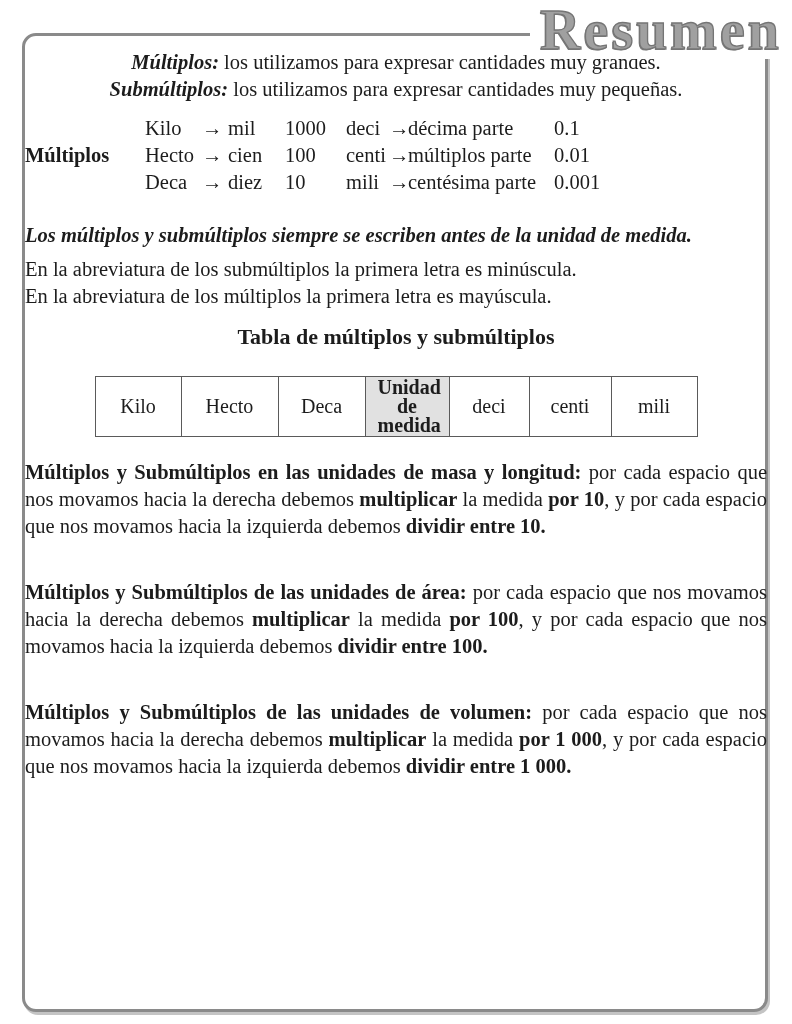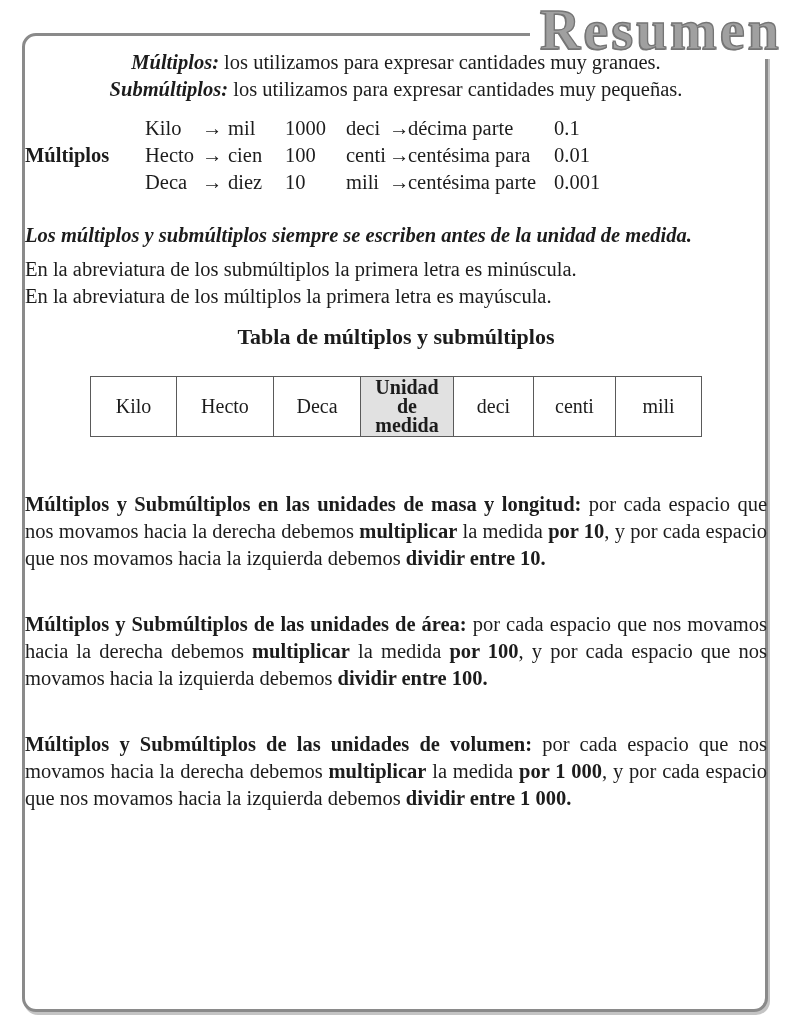--- a/index.html
+++ b/index.html
@@ -93,33 +93,33 @@
     table-layout: fixed;
   }
   table.units td {
     border: 1.5px solid #5a5a5a;
     height: 60px;
     text-align: center;
     vertical-align: middle;
     font-size: 20px;
   }
   td.w0 { width: 86px; }  td.w1 { width: 97px; }  td.w2 { width: 87px; }
-  td.w3 { width: 93px; }  td.w4 { width: 80px; }  td.w5 { width: 82px; }
+  td.w3 { width: 84px; }  td.w4 { width: 80px; }  td.w5 { width: 82px; }
   td.w6 { width: 86px; }
   td.highlight {
     background: #e1e1e1;
     font-weight: bold;
     font-size: 16px;
     line-height: 19px;
     padding: 0 12px;
   }
 
   
   .para { text-align: justify; }
-  .para-1 { margin-top: 54px; font-family: Liberation Serif, serif; }
+  .para-1 { margin-top: 22px; font-family: Liberation Serif, serif; }
   .para-2 { margin-top: 39px; }
   .para-3 { margin-top: 39px; }
 </style>
 </head>
 <body>
 
 <div class="page">
 
   <div class="frame"></div>
 
@@ -164,21 +164,21 @@
         <div>
           <div class="prow">
               <span class="c-pfx2">deci</span>
               <span class="c-arr2">→</span>
               <span class="c-mean2">décima parte</span>
               <span>0.1</span>
             </div>
           <div class="prow">
               <span class="c-pfx2">centi</span>
               <span class="c-arr2">→</span>
-              <span class="c-mean2">centésima para</span>
+              <span class="c-mean2">múltiplos parte</span>
               <span>0.01</span>
             </div>
           <div class="prow">
               <span class="c-pfx2">mili</span>
               <span class="c-arr2">→</span>
               <span class="c-mean2">centésima parte</span>
               <span>0.001</span>
             </div>
         </div>
       </div>

